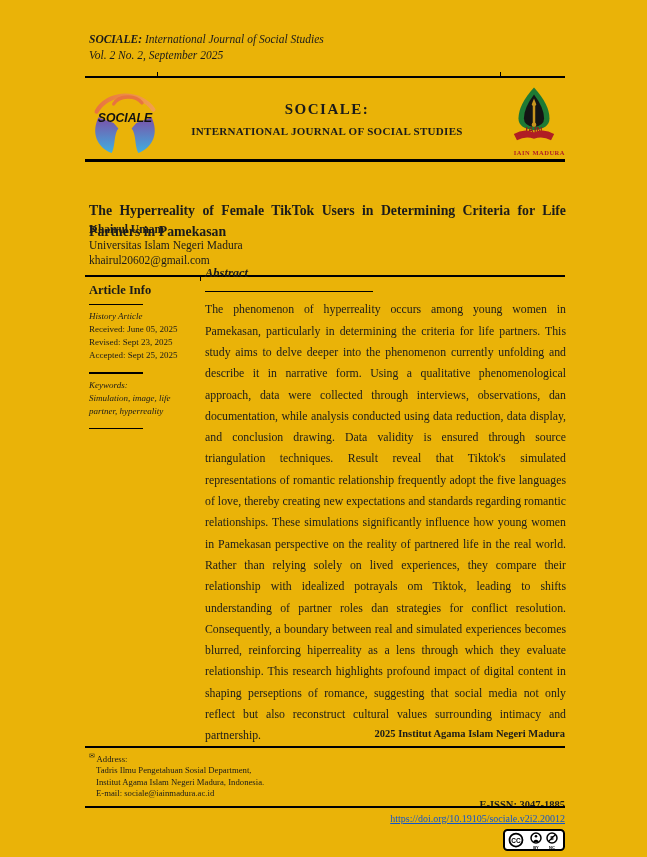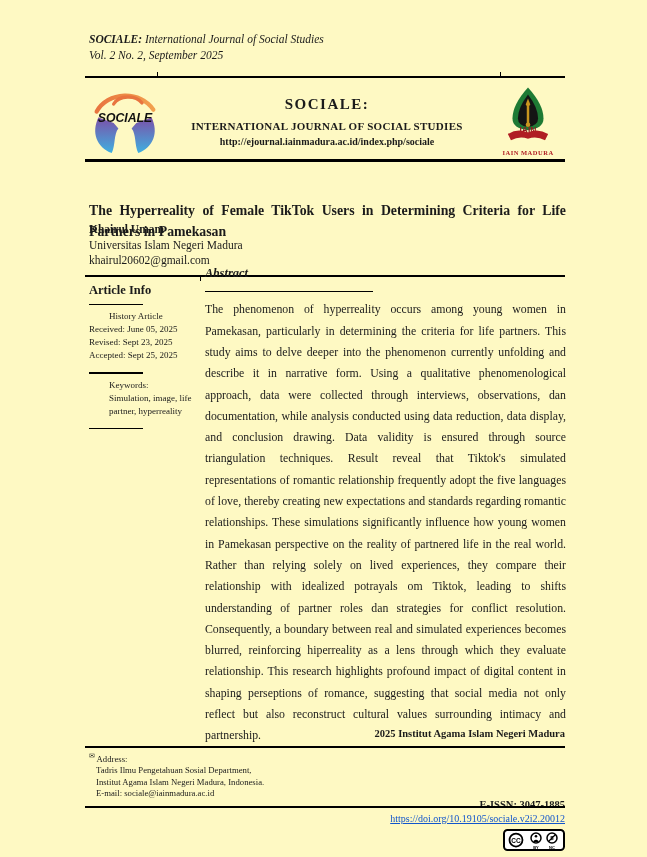--- a/index.html
+++ b/index.html
@@ -1,49 +1,49 @@
 <!DOCTYPE html>
 <html><head>
 <meta charset="utf-8">
 <style>
   html,body{margin:0;padding:0;background:#ffffff;}
   .page{
-    position:relative;width:647px;height:857px;background:#fef9c3;overflow:hidden;
+    position:relative;width:647px;height:857px;background:#eab308;overflow:hidden;
     font-family:"Liberation Serif","DejaVu Serif",serif;color:#1b1b1b;
   }
   .abs{position:absolute;}
   .rule{background:#000;height:1.5px;}
   .tick{position:absolute;width:1px;height:5px;background:#000;}
 
   
   .running-head{left:89px;top:31px;width:477px;font-size:11.5px;font-style:italic;line-height:16px;}
   .running-head .jname{font-weight:bold;}
 
   
   .masthead{left:85px;top:84px;width:480px;height:74px;display:flex;align-items:center;}
   .logo-left{width:78px;display:flex;justify-content:flex-end;}
-  .logo-right{width:74px;display:flex;flex-direction:column;align-items:center;}
+  .logo-right{width:74px;display:flex;flex-direction:column;align-items:flex-end;}
   .mast-center{flex:1;text-align:center;}
   .mast-title{font-size:15px;font-weight:bold;letter-spacing:1.5px;margin-bottom:7px;}
   .mast-sub{font-size:11px;font-weight:bold;letter-spacing:.3px;margin-bottom:4px;}
   .mast-url{font-size:10px;font-weight:bold;}
   .iain-caption{font-size:6.5px;font-weight:bold;color:#b01e24;letter-spacing:.5px;margin-top:1px;}
 
   
   .art-title{left:89px;top:176px;width:477px;font-size:13.8px;font-weight:bold;text-align:justify;line-height:21px;margin-top:24px;}
   .author{left:89px;top:222px;width:400px;font-size:11.5px;line-height:15.5px;}
   .author .a-name{font-weight:bold;}
 
   
   .table-top{left:85px;top:275px;width:480px;height:1.6px;background:#000;}
   .info-col{left:89px;top:283px;width:110px;}
   .info-head{font-size:12.5px;font-weight:bold;}
   .mini-rule{height:1.4px;background:#000;border:none;margin:6px 0 5px 0;width:54px;}
   .info-small{font-size:9px;line-height:13px;}
-  .it{margin-left:20px;}
+  .it{font-style:italic;}
   .abstract-col{left:205px;top:266px;width:361px;}
   .abs-head{font-size:12.5px;font-weight:bold;font-style:italic;}
   .abs-rule{height:1.4px;background:#000;border:none;margin:10px 0 7px 0;width:168px;}
   .abs-text{font-size:11.8px;text-align:justify;line-height:21.3px;}
 
   
   .copyright{left:89px;top:728px;width:476px;text-align:right;font-weight:bold;font-size:10.5px;}
   .foot-rule{left:85px;top:746px;width:480px;}
   .footer-cols{left:89px;top:751px;width:476px;display:flex;align-items:flex-start;}
   .addr{font-size:8.7px;line-height:11.5px;}
@@ -85,21 +85,20 @@
         <path d="M10,26 A34,30 0 0 1 70,24" fill="none" stroke="url(#arcGrad)" stroke-width="4.5" stroke-linecap="round"></path>
         <path d="M28,18 A17,13 0 0 1 58,17" fill="none" stroke="#e8743f" stroke-width="3.5" stroke-linecap="round"></path>
         <path d="M12,32 C4,48 10,64 26,70 C30,62 28,50 33,44 L28,38 C22,36 16,34 12,32 Z" fill="url(#handGrad)"></path>
         <path d="M68,32 C76,48 70,64 54,70 C50,62 52,50 47,44 L52,38 C58,36 64,34 68,32 Z" fill="url(#handGrad)"></path>
         <text x="40" y="37" text-anchor="middle" font-family="Liberation Sans, sans-serif" font-size="13" font-weight="bold" font-style="italic" fill="#111">SOCIALE</text>
       </svg>
     </div>
     <div class="mast-center">
       <div class="mast-title">SOCIALE:</div>
       <div class="mast-sub">INTERNATIONAL JOURNAL OF SOCIAL STUDIES</div>
-      <div class="mast-url">http://ejournal.iainmadura.ac.id/index.php/sociale</div>
     </div>
     <div class="logo-right">
       <svg width="62" height="62" viewBox="0 0 80 80">
         <path d="M40,2 Q20,24 20,42 Q20,55 40,57 Q60,55 60,42 Q60,24 40,2 Z" fill="#1e7a34"></path>
         <path d="M40,11 Q27,28 27,42 Q27,51 40,53 Q53,51 53,42 Q53,28 40,11 Z" fill="#141414"></path>
         <path d="M40,16 L43,24 L40,28 L37,24 Z" fill="#c8951f"></path>
         <rect x="38.4" y="26" width="3.2" height="22" fill="#c8951f"></rect>
         <circle cx="40" cy="50" r="3" fill="#c8951f"></circle>
         <text x="40" y="60" text-anchor="middle" font-family="Liberation Sans, sans-serif" font-size="11" font-weight="bold" fill="#8f1d22">IAIN</text>
         <path d="M14,62 Q27,54 40,60 Q53,54 66,62 L62,70 Q51,64 40,68 Q29,64 18,70 Z" fill="#b01e24"></path>

